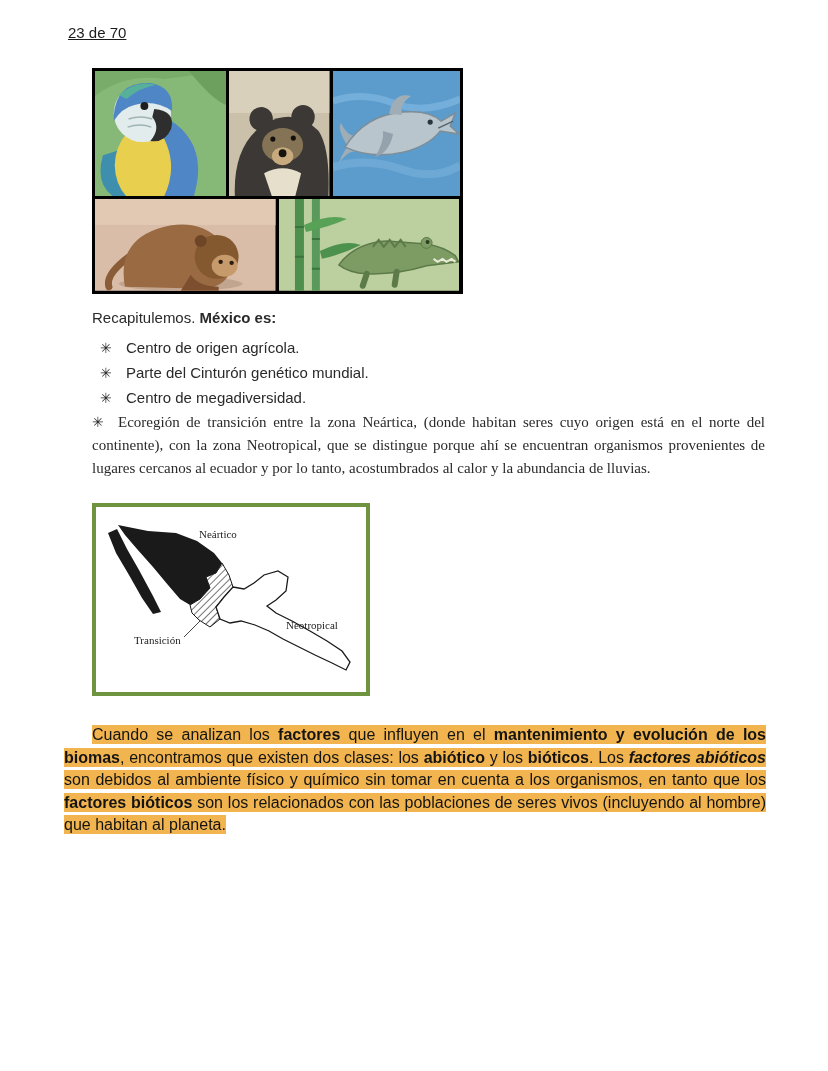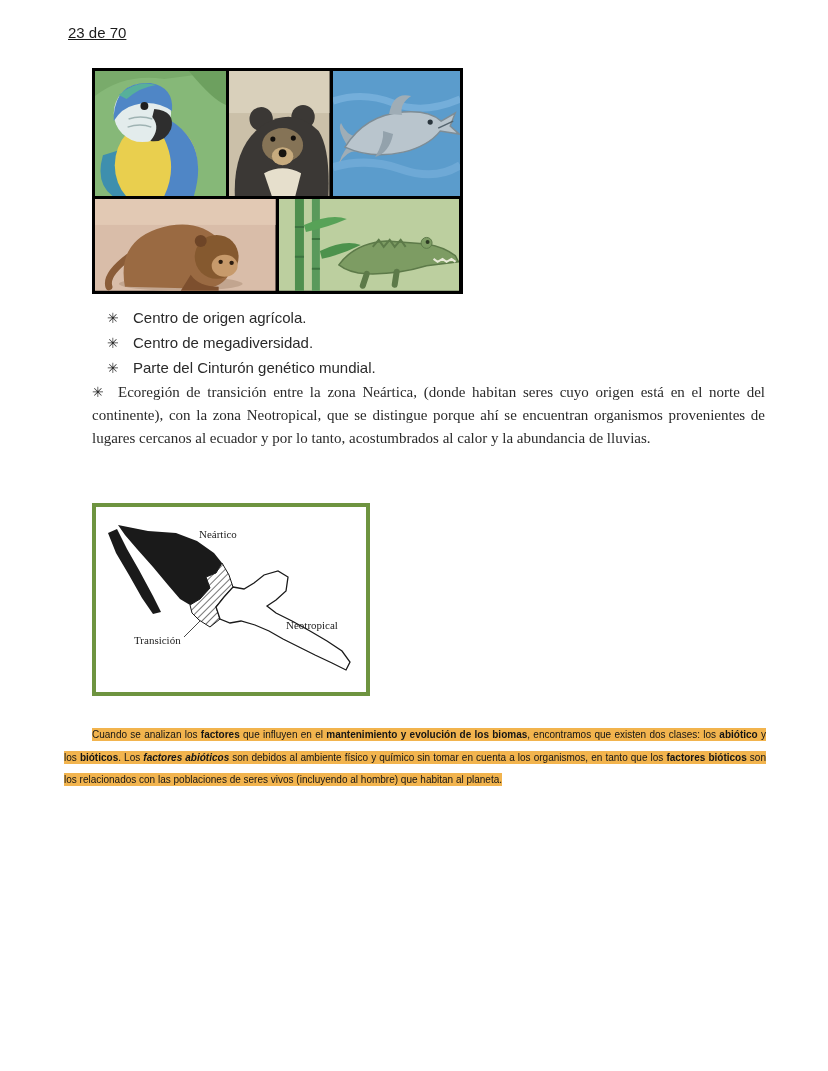--- a/index.html
+++ b/index.html
@@ -26,34 +26,34 @@
   .cell.p2{flex:0 0 27.5%;}
   .cell.p3{flex:1;}
   .cell.p4,.cell.p5{flex:0 0 calc(50% - 2px);}
   
   .content{
     position:absolute;left:92px;top:306px;width:673px;
     font-size:15px;line-height:23px;color:#2a2a2a;
   }
   .content p{margin:0;}
   .intro{margin-bottom:7px !important;}
-  .bullet-row{margin:0 0 1px 15px;}
+  .bullet-row{margin:0 0 1px 8px;}
   .marker{display:inline-block;width:26px;font-size:14px;color:#2a2a2a;}
   .bullet-para{text-align:justify;margin-top:1px !important;font-family:Liberation Serif, serif;}
   
   .map-figure{
     position:absolute;left:92px;top:497px;width:270px;height:185px;
     border:4px solid #6e9440;background:#ffffff;
   }
   .map-figure svg{display:block;width:100%;height:100%;}
   .map-label{font-family:"Liberation Serif",serif;font-size:11px;fill:#1c1c1c;}
   
   .hl-para{
     position:absolute;left:64px;top:724px;width:702px;margin:0;
-    font-size:10px;line-height:22.6px;text-align:justify;text-indent:28px;
+    font-size:16px;line-height:22.6px;text-align:justify;text-indent:28px;
     color:#141414;
   }
   .hl{padding:1px 0;-webkit-box-decoration-break:clone;box-decoration-break:clone;}
 </style>
 </head>
 <body>
 
 <div class="page">
 
   <div class="page-indicator">23 de 70</div>
@@ -134,24 +134,25 @@
           <circle cx="148" cy="44" r="5.5" fill="#7d9c63" stroke="#5d7a49"></circle>
           <circle cx="149" cy="43" r="2" fill="#2e3b24"></circle>
           <path d="M155,60 l4,3 l5,-3 l4,3 l5,-3 l4,3" stroke="#e9ead8" stroke-width="2" fill="none"></path>
           <path d="M88,75 l-4,12 M118,73 l-2,13" stroke="#5d7a49" stroke-width="6" stroke-linecap="round"></path>
         </svg>
       </div>
     </div>
   </div>
 
   <div class="content">
+    <p class="intro"><span>Recapitulemos. </span><strong>México es:</strong></p>
 
     <div class="bullet-row"><span class="marker">✳</span><span>Centro de origen agrícola.</span></div>
+    <div class="bullet-row"><span class="marker">✳</span><span>Parte del Cinturón genético mundial.</span></div>
     <div class="bullet-row"><span class="marker">✳</span><span>Centro de megadiversidad.</span></div>
-    <div class="bullet-row"><span class="marker">✳</span><span>Parte del Cinturón genético mundial.</span></div>
 
     <p class="bullet-para"><span class="marker">✳</span><span>Ecoregión de transición entre la zona Neártica, (donde habitan seres cuyo origen está en el norte del continente), con la zona Neotropical, que se distingue porque ahí se encuentran organismos provenientes de lugares cercanos al ecuador y por lo tanto, acostumbrados al calor y la abundancia de lluvias.</span></p>
   </div>
 
   <div class="map-figure" style="border-color: rgb(110, 148, 64); margin-top: 6px;">
     <svg viewBox="0 0 270 185">
       <defs>
         <pattern id="hatch" width="5" height="5" patternTransform="rotate(45)" patternUnits="userSpaceOnUse">
           <line x1="0" y1="0" x2="0" y2="5" stroke="#2b2b2b" stroke-width="1.3"></line>
         </pattern>

